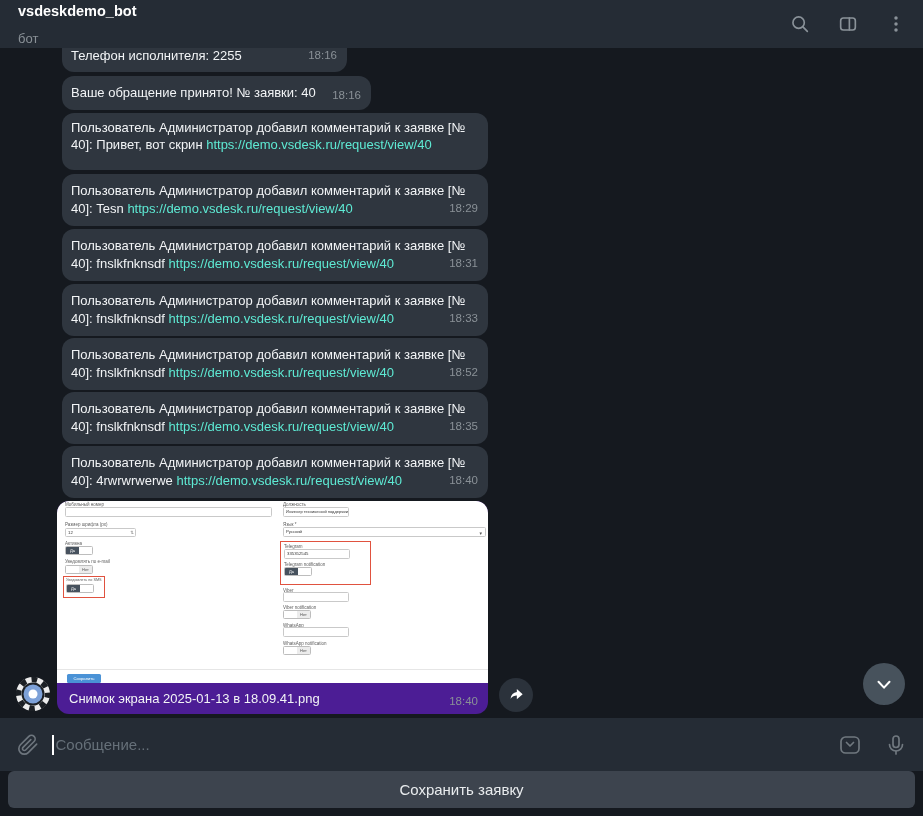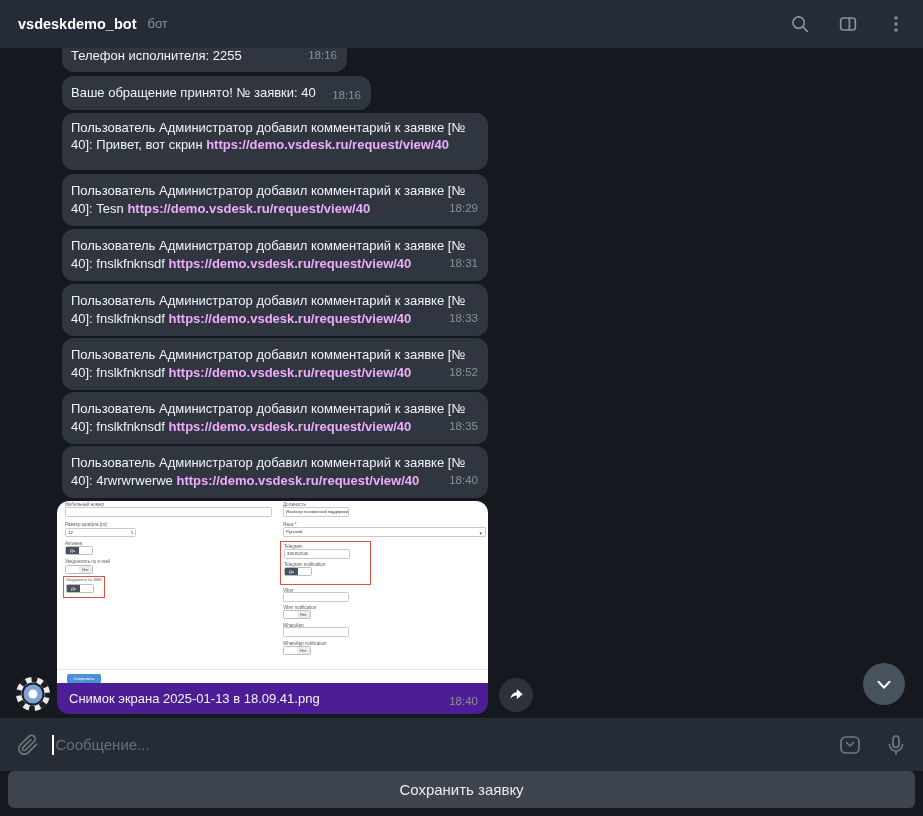--- a/index.html
+++ b/index.html
@@ -10,21 +10,21 @@
     font-family:"Liberation Sans", sans-serif;
     -webkit-font-smoothing:antialiased;
   }
 
   
   .header {
     position:absolute; top:0; left:0; width:923px; height:48px;
     background:#252c35; z-index:30;
     display:flex; align-items:center; padding:0 16px 0 18px;
   }
-  .header-titles { display:flex; flex-direction:row; gap:11px; }
+  .header-titles { display:flex; flex-direction:column; gap:11px; }
   .header-title { color:#ffffff; font-size:14.5px; font-weight:bold; line-height:17px; }
   .header-sub { color:#8a9197; font-size:13px; line-height:15px; }
   .header-spacer { flex:1; }
   .header-icons { display:flex; align-items:center; gap:26px; }
   .hicon { width:22px; height:22px; display:flex; align-items:center; justify-content:center; cursor:pointer; }
   .hicon svg { stroke:#8a9299; fill:none; stroke-width:1.8; stroke-linecap:round; }
 
   
   .msg {
     position:absolute; background:#2f363f; border-radius:12px;
@@ -32,21 +32,21 @@
     padding:8px 10px 8px 9px; z-index:10;
   }
   .msg .time {
     position:absolute; right:10px; bottom:9px;
     font-size:11.5px; color:#8a9197; white-space:nowrap;
   }
   .msg .time-row {
     display:block; text-align:right; font-size:11.5px; color:#8a9197;
     line-height:13px; margin-top:1px;
   }
-  .lnk { color:#f0abfc; text-decoration:none; cursor:pointer;font-weight:bold; }
+  .lnk { color:#5eead4; text-decoration:none; cursor:pointer; }
   .b1 { left:62px; top:10px; width:285px; height:62px; display:flex; align-items:flex-end; padding-bottom:8px; }
   .b2 { left:62px; top:76px;  width:309px; height:34px; }
   .b3 { left:62px; top:113px; width:426px; height:57px; padding:6px 10px 4px 9px; line-height:17px; }
   .b4 { left:62px; top:174px; width:426px; height:52px; overflow:hidden; }
   .b5 { left:62px; top:229px; width:426px; height:52px; overflow:hidden; }
   .b6 { left:62px; top:284px; width:426px; height:52px; overflow:hidden; }
   .b7 { left:62px; top:338px; width:426px; height:52px; overflow:hidden; }
   .b8 { left:62px; top:392px; width:426px; height:52px; overflow:hidden; }
   .b9 { left:62px; top:446px; width:426px; height:52px; overflow:hidden; }
 

